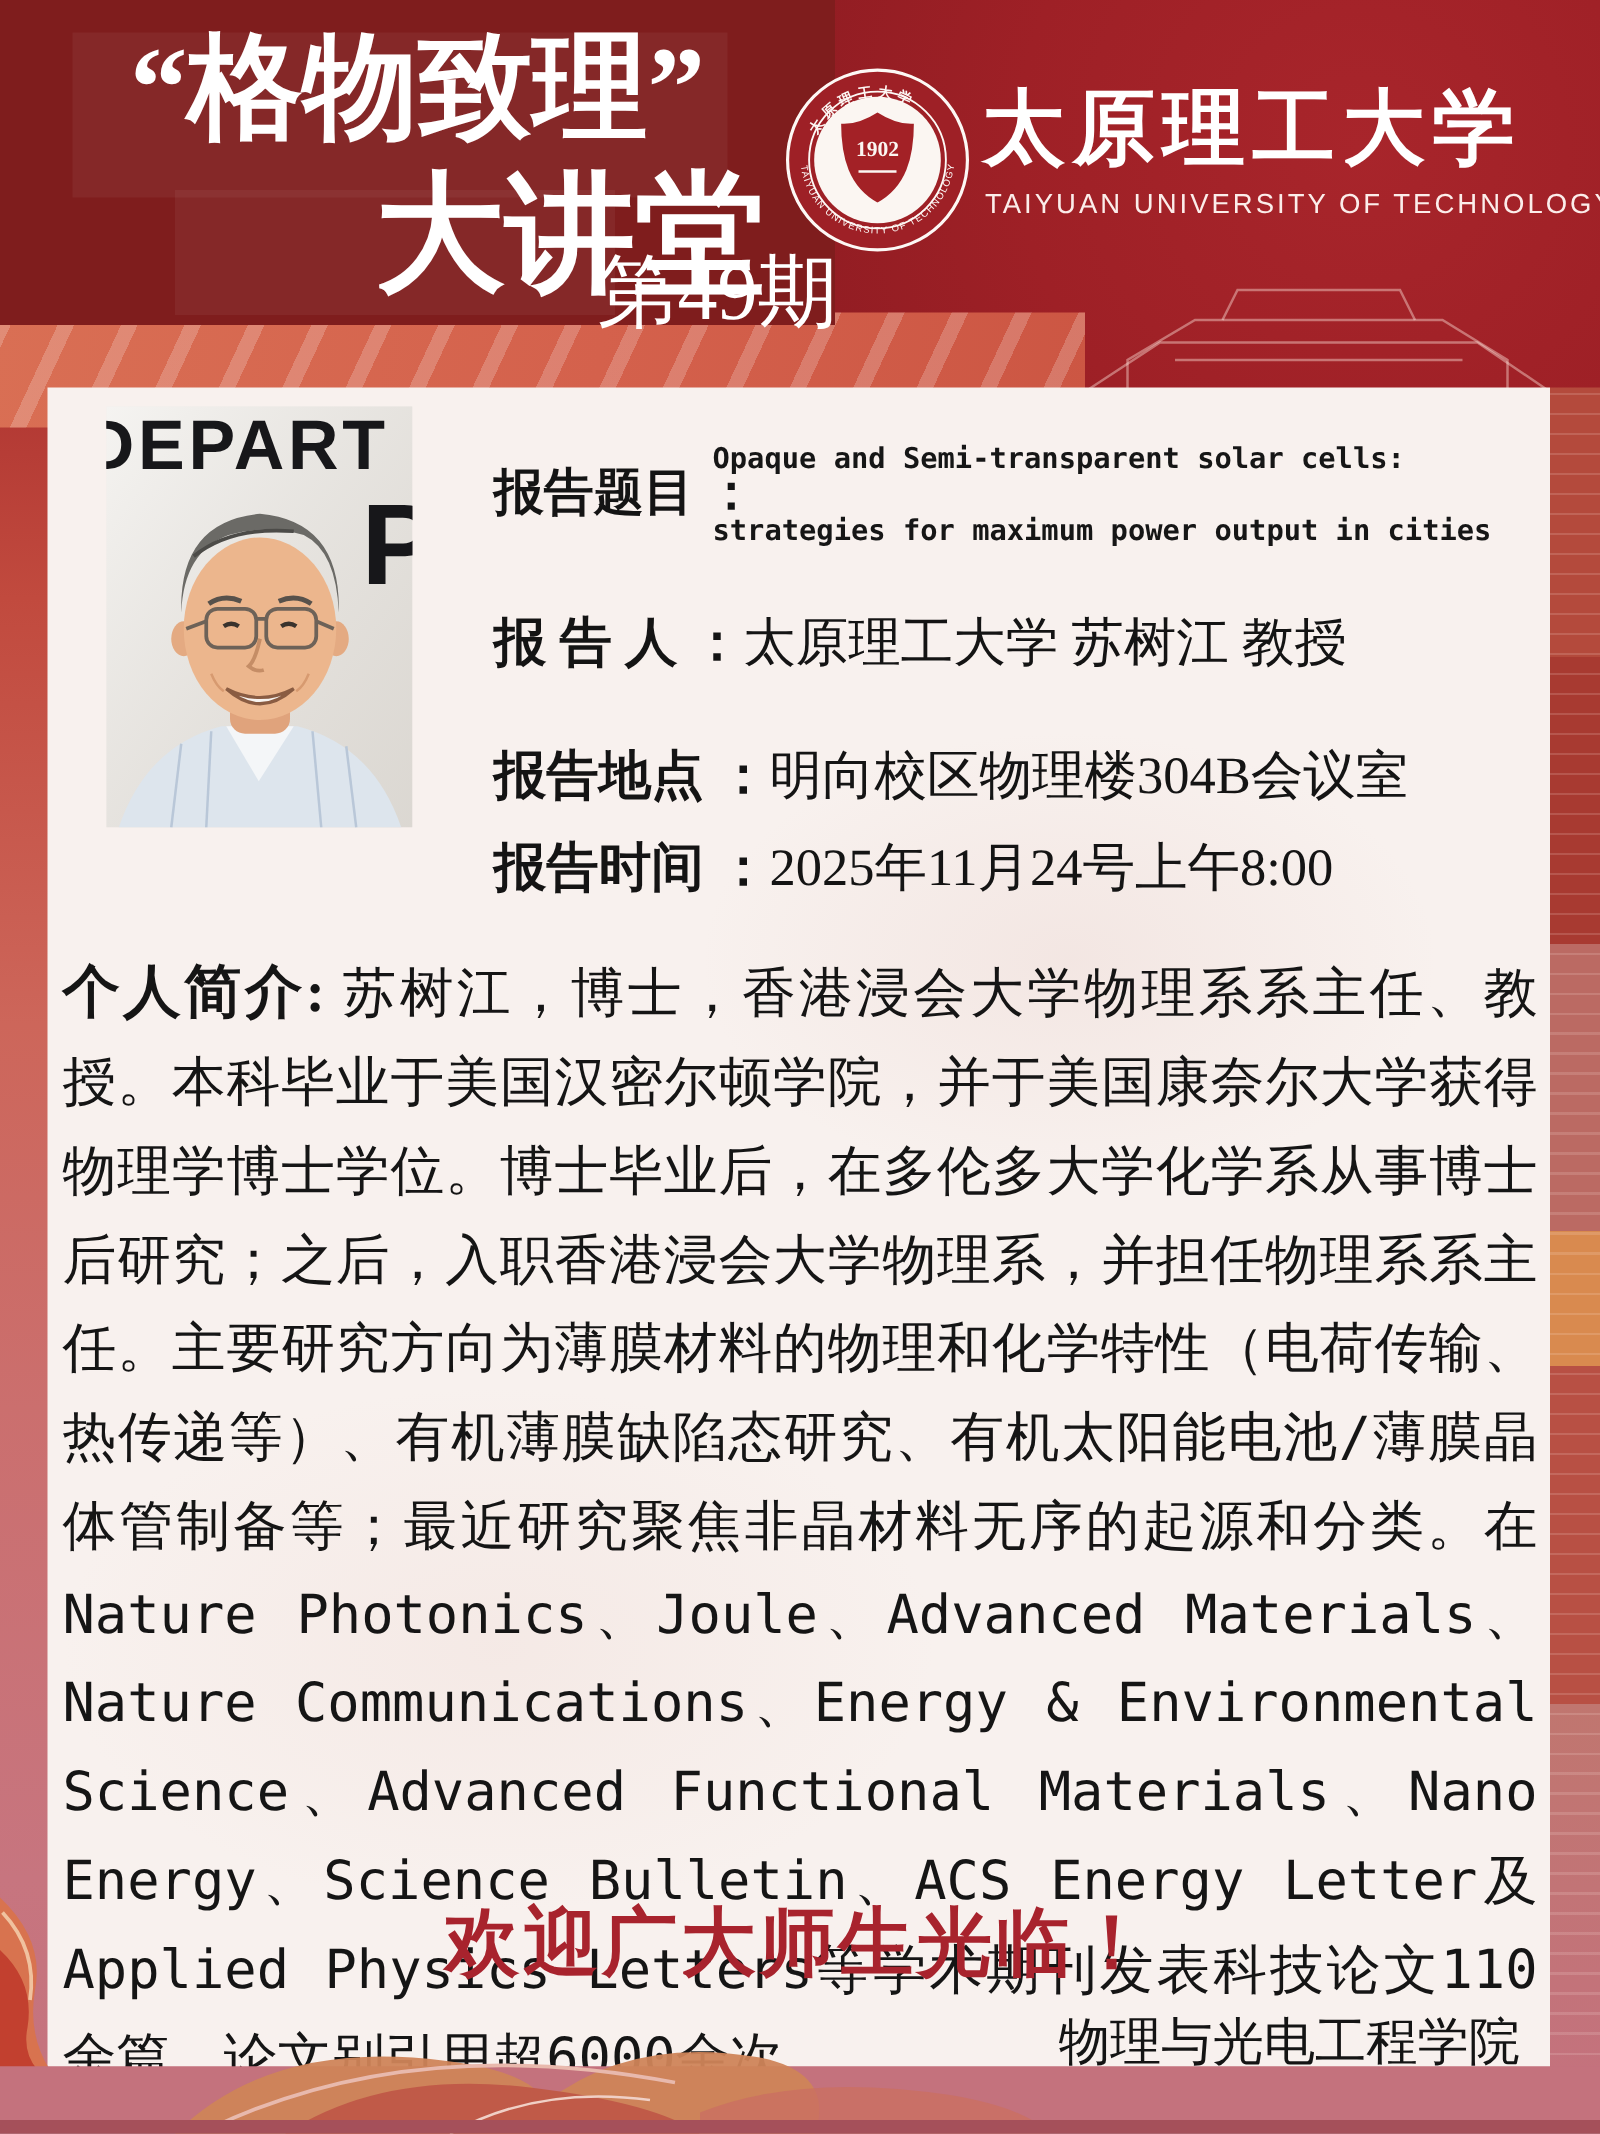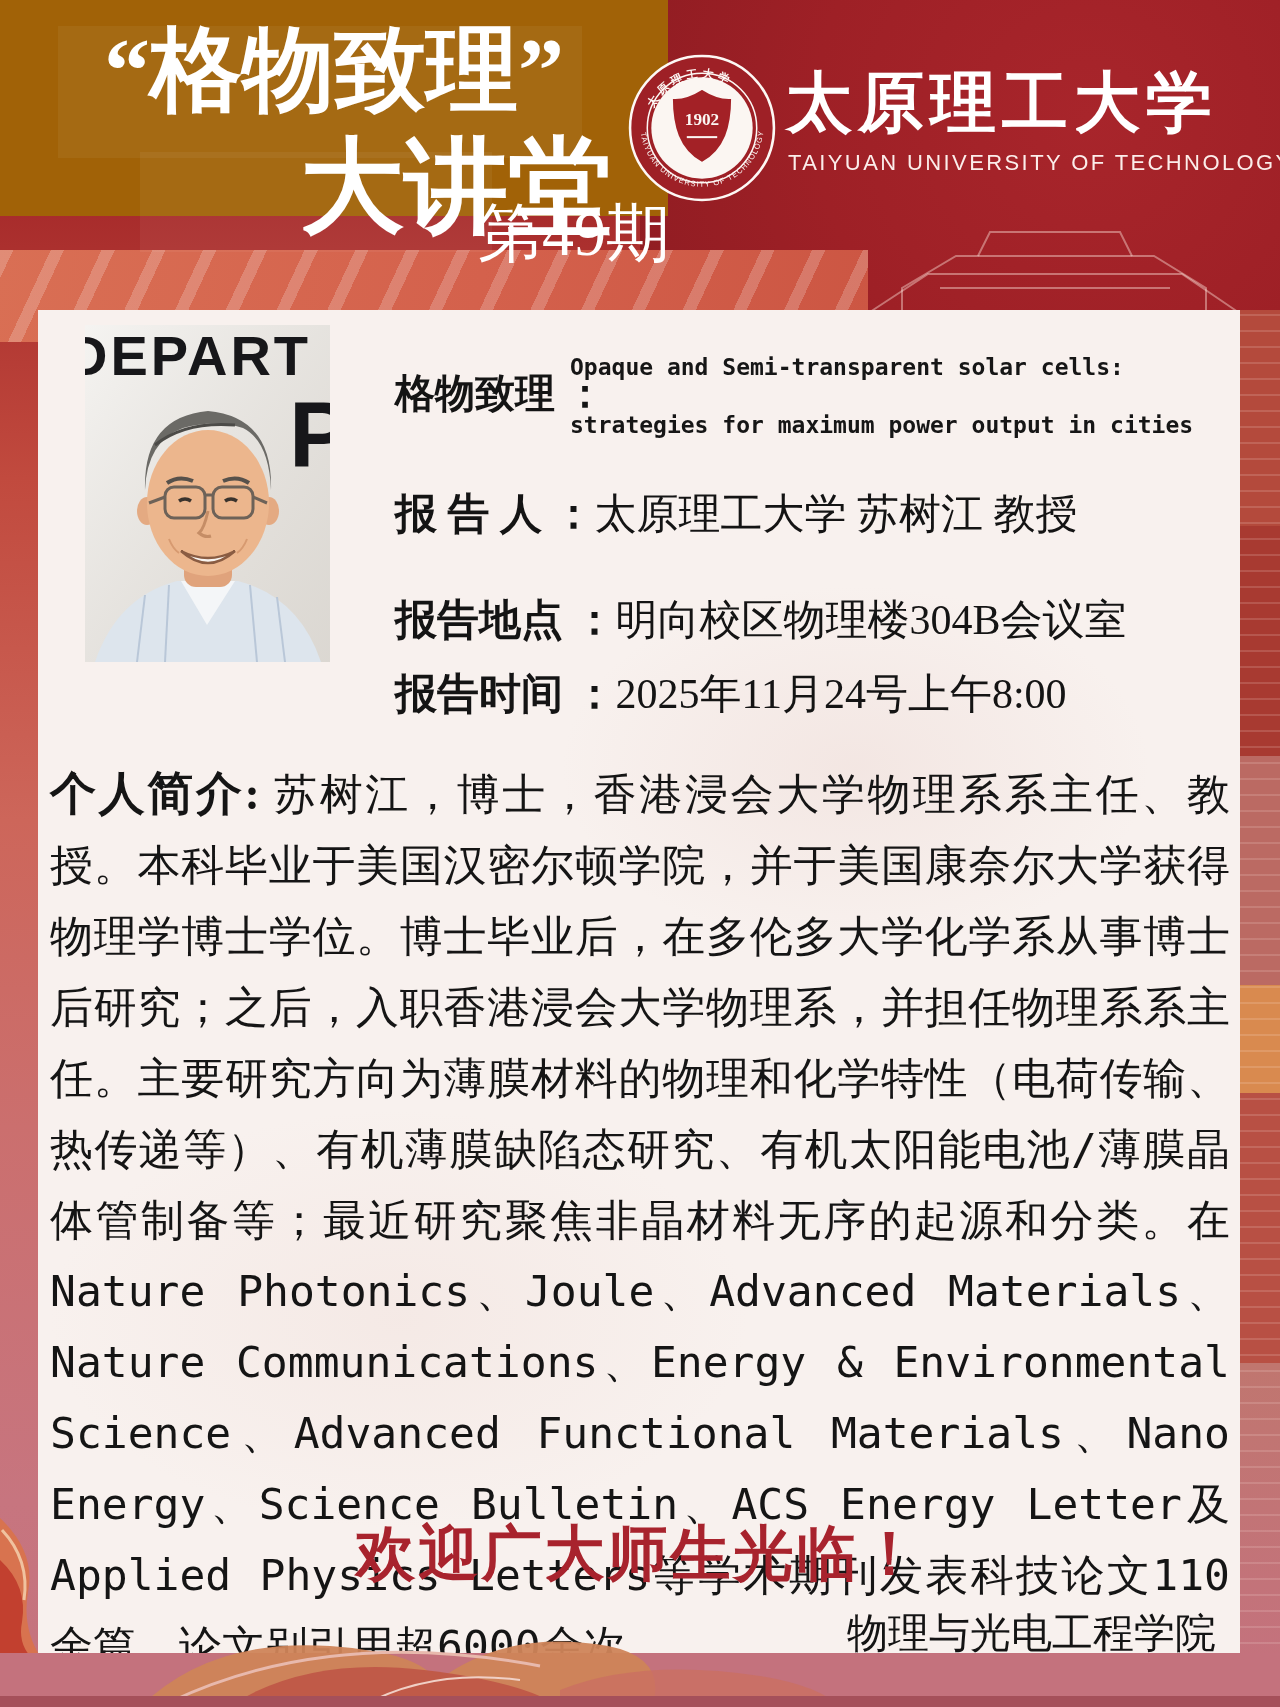--- a/index.html
+++ b/index.html
@@ -16,21 +16,21 @@
         repeating-linear-gradient(115deg,rgba(255,255,255,.20) 0 12px,rgba(255,255,255,0) 12px 46px),
         linear-gradient(100deg,#d96f54 0%,#d4614c 55%,#cc5643 100%);}
   .right-strip{position:absolute;left:1240px;top:310px;width:40px;height:1350px;
       background:
         repeating-linear-gradient(0deg,rgba(255,235,228,.16) 0 2px,rgba(0,0,0,0) 2px 16px),
         linear-gradient(180deg,#b44a3c 0%,#b44a3c 16%,#a83a31 16%,#a83a31 33%,
           #bb6a63 33%,#bb6a63 50%,#d98a4f 50%,#d98a4f 58%,#b85044 58%,#b85044 78%,
           #c0766f 78%,#c4727d 100%);}
   .building-sketch{position:absolute;left:830px;top:222px;}
   
-  .banner{position:absolute;left:0;top:0;width:668px;height:216px;background:#a16207;color:#fff;}
+  .banner{position:absolute;left:0;top:0;width:668px;height:260px;background:#7f1d1d;color:#fff;}
   .banner-hl1{position:absolute;left:58px;top:26px;width:524px;height:132px;background:rgba(255,255,255,.05);}
   .banner-hl2{position:absolute;left:140px;top:152px;width:352px;height:100px;background:rgba(255,255,255,.05);}
   .banner-line1{position:absolute;left:28px;top:8px;width:612px;text-align:center;
       font-size:92px;font-weight:700;white-space:nowrap;}
   .banner-line2{position:absolute;left:32px;top:118px;width:580px;text-align:right;
       font-size:104px;font-weight:700;white-space:nowrap;}
   .banner-issue{position:absolute;left:478px;top:190px;font-size:64px;white-space:nowrap;}
   
   .seal{position:absolute;left:626px;top:52px;}
   .uni-cn{position:absolute;left:786px;top:58px;width:460px;color:#fff;
@@ -147,21 +147,21 @@
         <path d="M120,170 L128,170" stroke="#6d6258" stroke-width="3"></path>
         <path d="M80,172 L64,178 M168,172 L182,178" stroke="#6d6258" stroke-width="3"></path>
         <path d="M94,176 Q100,172 106,176" stroke="#3a332d" stroke-width="3.5" fill="none"></path>
         <path d="M140,176 Q146,172 152,176" stroke="#3a332d" stroke-width="3.5" fill="none"></path>
         <path d="M123,186 Q119,204 114,208 Q120,213 126,211" stroke="#c58d66" stroke-width="3" fill="none"></path>
         <path d="M96,226 Q123,250 150,226 Q123,240 96,226 Z" fill="#f8f4f0" stroke="#8a5c42" stroke-width="2.5"></path>
         <path d="M84,214 Q88,224 94,228 M162,214 Q158,224 152,228" stroke="#d79a70" stroke-width="2" fill="none"></path>
       </g>
     </svg>
 
-    <div class="lbl" style="left:357px;top:56px;">格物致理 ：</div>
+    <div class="lbl" style="left:357px;top:56px;">报告题目 ：</div>
     <div class="mono" style="left:532px;top:102px;">strategies for maximum power output in cities</div>
     <div class="mono" style="left:532px;top:44px;">Opaque and Semi-transparent solar cells:</div>
 
     <div class="row-line" style="left:357px;top:176px;">
       <span class="rl-label">报 告 人 ：</span><span class="val-cn">太原理工大学 苏树江 教授</span>
     </div>
 
     <div class="row-line" style="left:357px;top:282px;">
       <span class="rl-label">报告地点 ：</span><span class="val-cn">明向校区物理楼304B会议室</span>
     </div>

